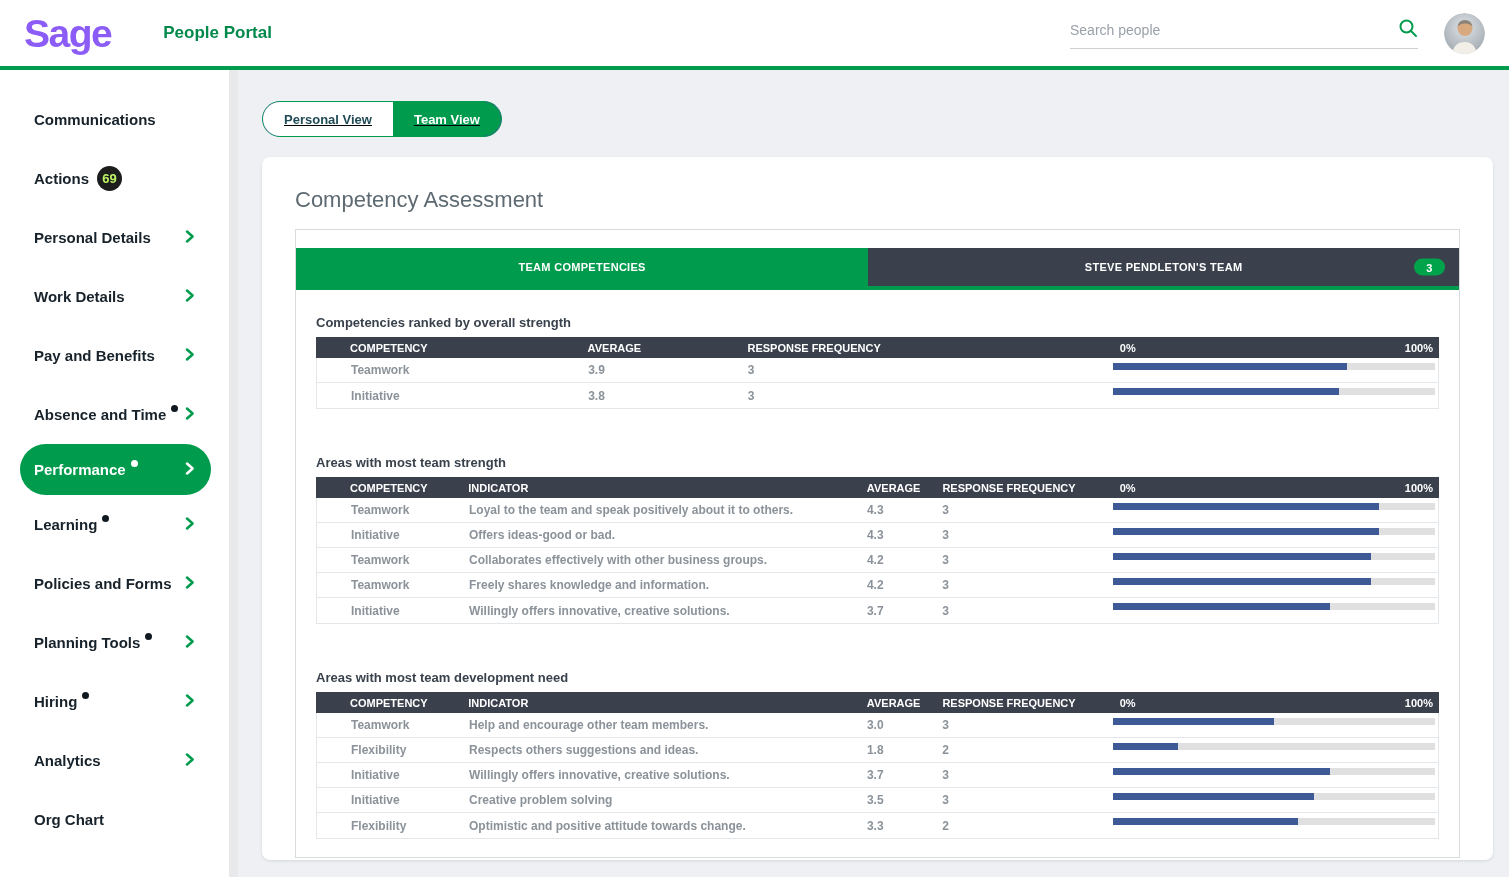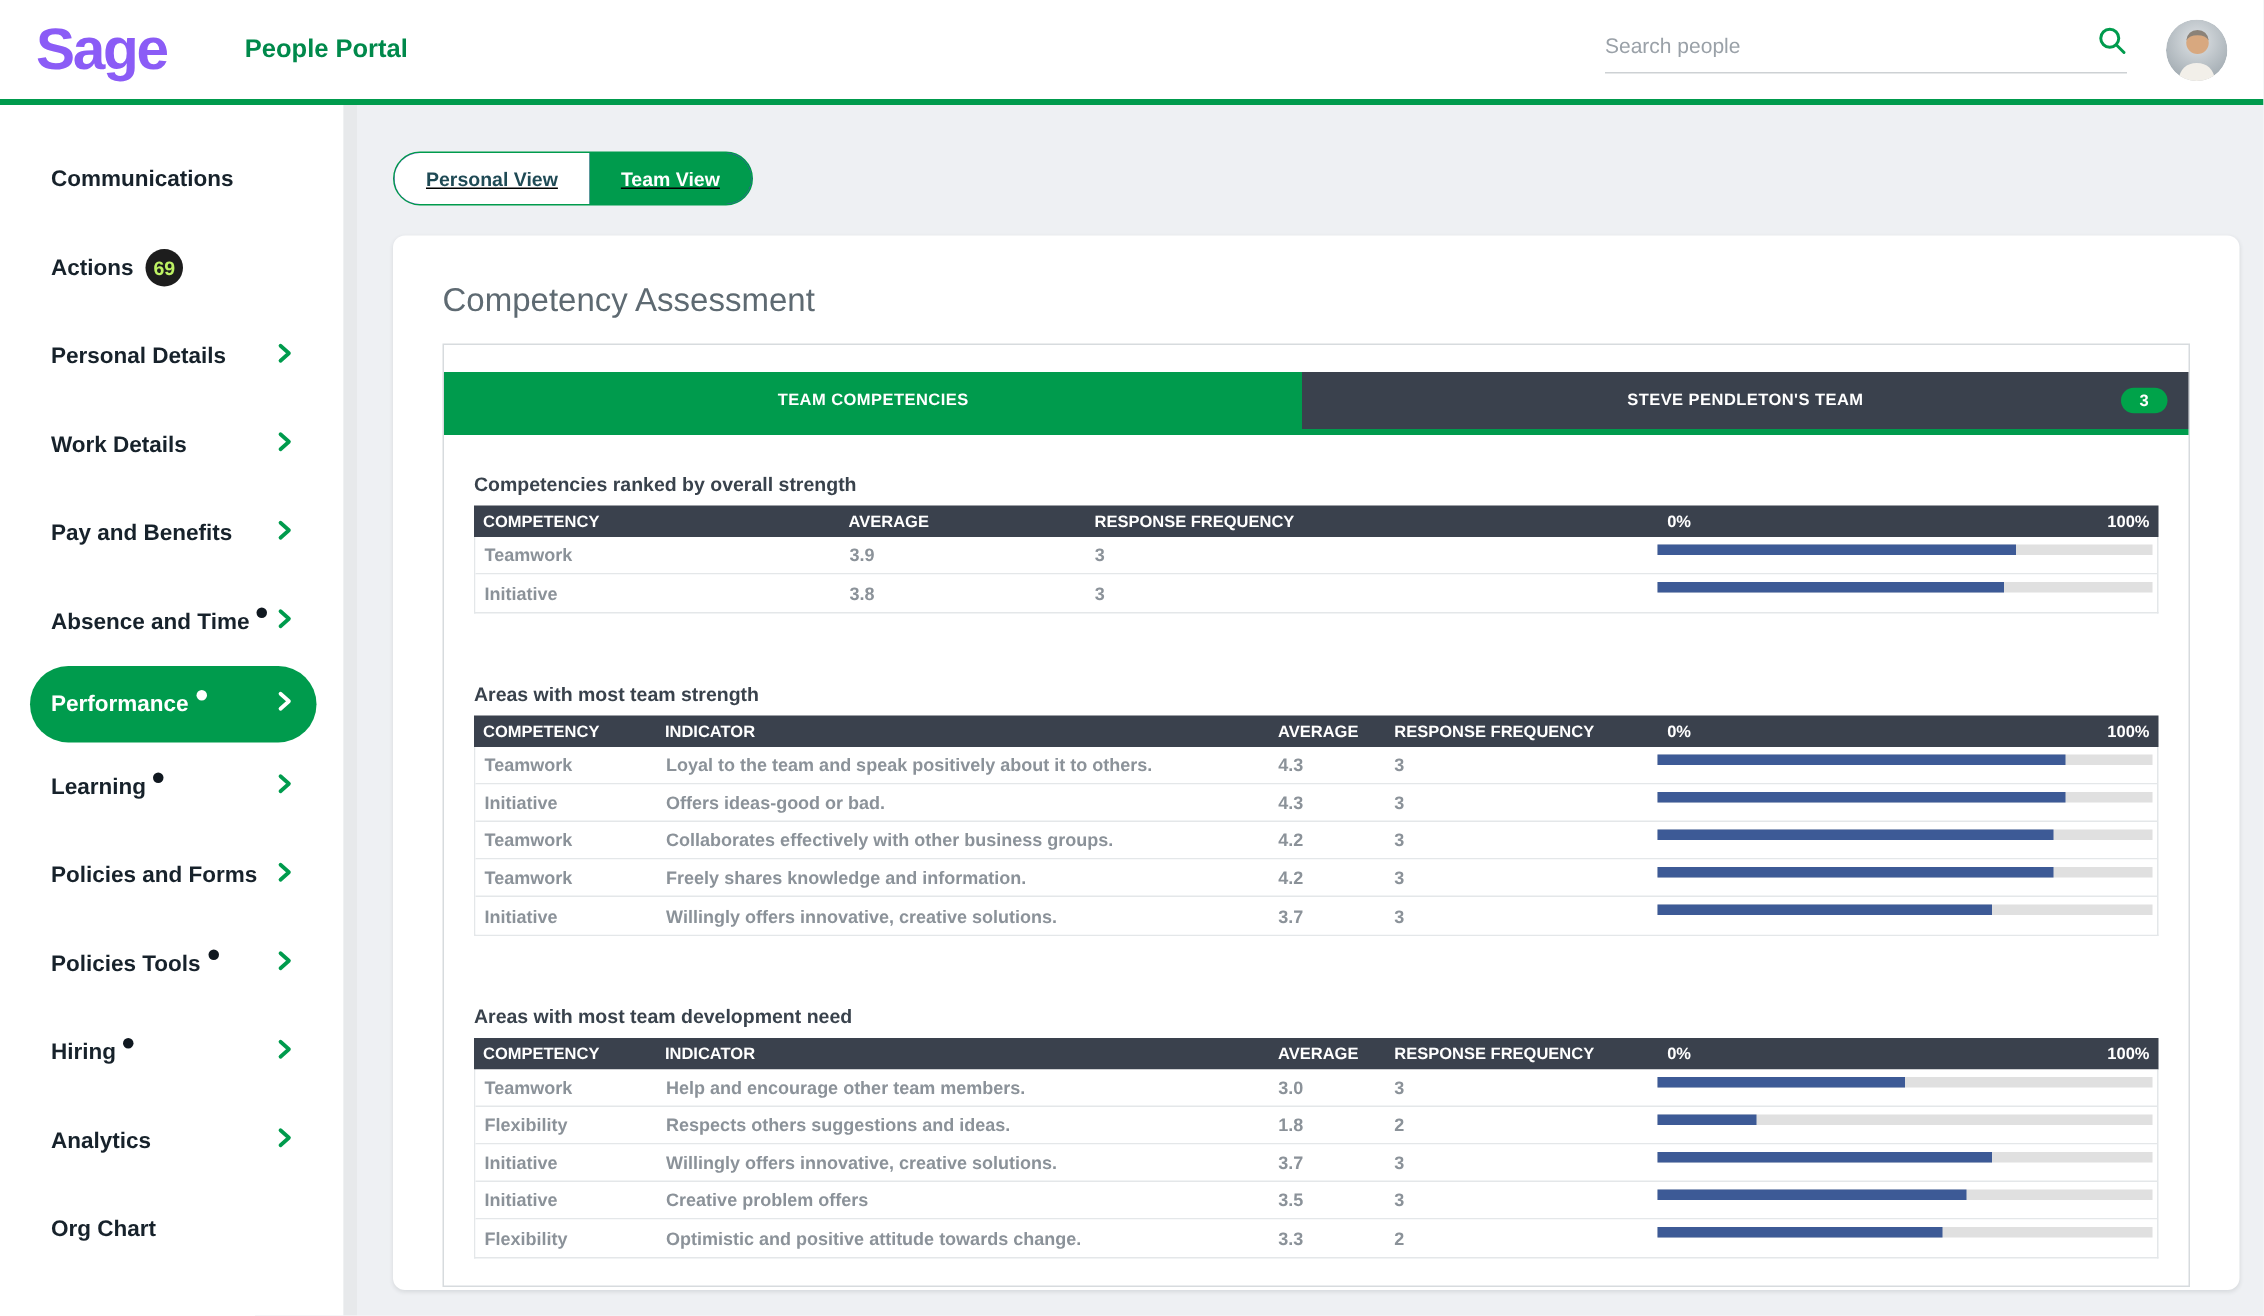--- a/index.html
+++ b/index.html
@@ -54,21 +54,21 @@
   .ptab.green { width:49.2%; background:var(--green);justify-content:center; }
   .ptab.dark  { flex:1; background:var(--slate); }
   .ptab .team-badge { position:absolute; right:14px; top:50%; transform:translateY(-50%);
     background:#00a34a; border-radius:9px; min-width:31px; height:17px; display:flex; align-items:center; justify-content:center;
     font-size:11px; font-weight:700; color:#fff; }
 
   .panel-body { padding:25px 20px 0 20px; }
   .section + .section { margin-top:46px; }
   .sec-heading { font-size:13px; font-weight:700; color:#39424c; margin-bottom:7px; }
 
-  .tbl .trow { display:grid; align-items:center; }
+  .tbl .trow { display:grid; align-items:center;padding-left:28px; }
   .tbl.cols3 .trow { grid-template-columns:21.7% 14.6% 34% 1fr; }
   .tbl.cols4 .trow { grid-template-columns:10.8% 36.4% 6.9% 16.2% 1fr; }
   .trow.thead { background:var(--slate); height:21px; color:#fff; font-size:11px; font-weight:700; }
   .trow.thead .cell { padding-left:6px; white-space:nowrap; overflow:hidden; }
   .tbody { border:1px solid #e4e7e9; border-top:0; }
   .trow.tdata { height:25px; background:#fff; border-bottom:1px solid #e4e7e9; font-size:12px; color:#8b9299;font-weight:bold; }
   .trow.tdata:last-child { border-bottom:0; }
   .trow.tdata .cell { padding-left:6px; white-space:nowrap; overflow:hidden; }
   .bar-head { display:flex; justify-content:space-between; padding:0 6px; }
   .bar-cell { align-self:start; padding:5px 3px 0 0; }
@@ -166,21 +166,21 @@
           </svg></span>
       </div>
       <div class="side-item">
         <span class="lbl">Policies and Forms</span>
         <span class="sp"></span>
         <span class="chev"><svg width="15" height="15" viewBox="0 0 24 24" fill="none">
             <polyline points="8 4 17 12 8 20" stroke="#009b4d" stroke-width="4" stroke-linecap="round" stroke-linejoin="round"></polyline>
           </svg></span>
       </div>
       <div class="side-item">
-        <span class="lbl">Policies Tools</span>
+        <span class="lbl">Planning Tools</span>
         <span class="dot"></span>
         <span class="sp"></span>
         <span class="chev"><svg width="15" height="15" viewBox="0 0 24 24" fill="none">
             <polyline points="8 4 17 12 8 20" stroke="#009b4d" stroke-width="4" stroke-linecap="round" stroke-linejoin="round"></polyline>
           </svg></span>
       </div>
       <div class="side-item">
         <span class="lbl">Hiring</span>
         <span class="dot"></span>
         <span class="sp"></span>
@@ -372,21 +372,21 @@
                     <div class="cell">3.7</div>
                     <div class="cell">3</div>
                     <div class="bar-cell">
                       <div class="bar-track">
                         <div class="bar-fill" style="width: 67.5%;"></div>
                       </div>
                     </div>
                   </div>
                   <div class="trow tdata">
                     <div class="cell">Initiative</div>
-                    <div class="cell">Creative problem offers</div>
+                    <div class="cell">Creative problem solving</div>
                     <div class="cell">3.5</div>
                     <div class="cell">3</div>
                     <div class="bar-cell">
                       <div class="bar-track">
                         <div class="bar-fill" style="width: 62.5%;"></div>
                       </div>
                     </div>
                   </div>
                   <div class="trow tdata">
                     <div class="cell">Flexibility</div>

